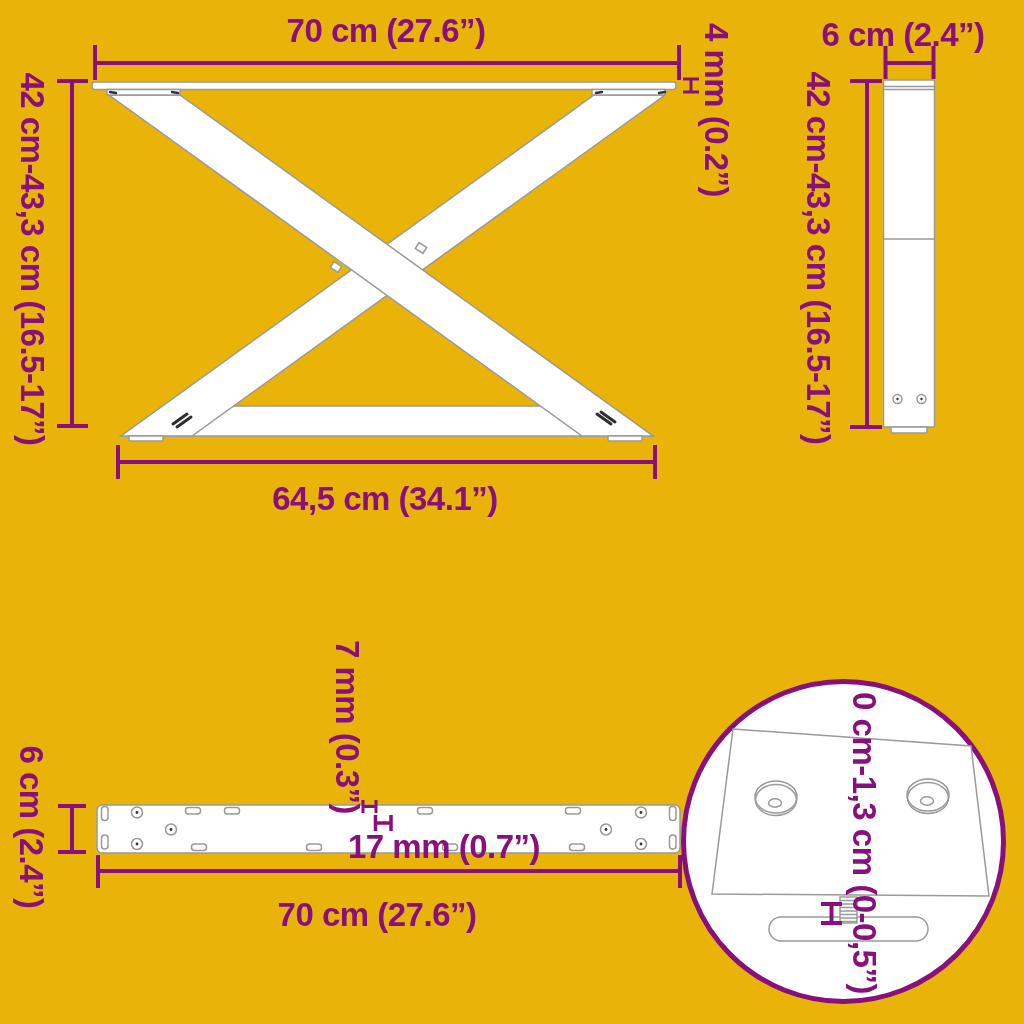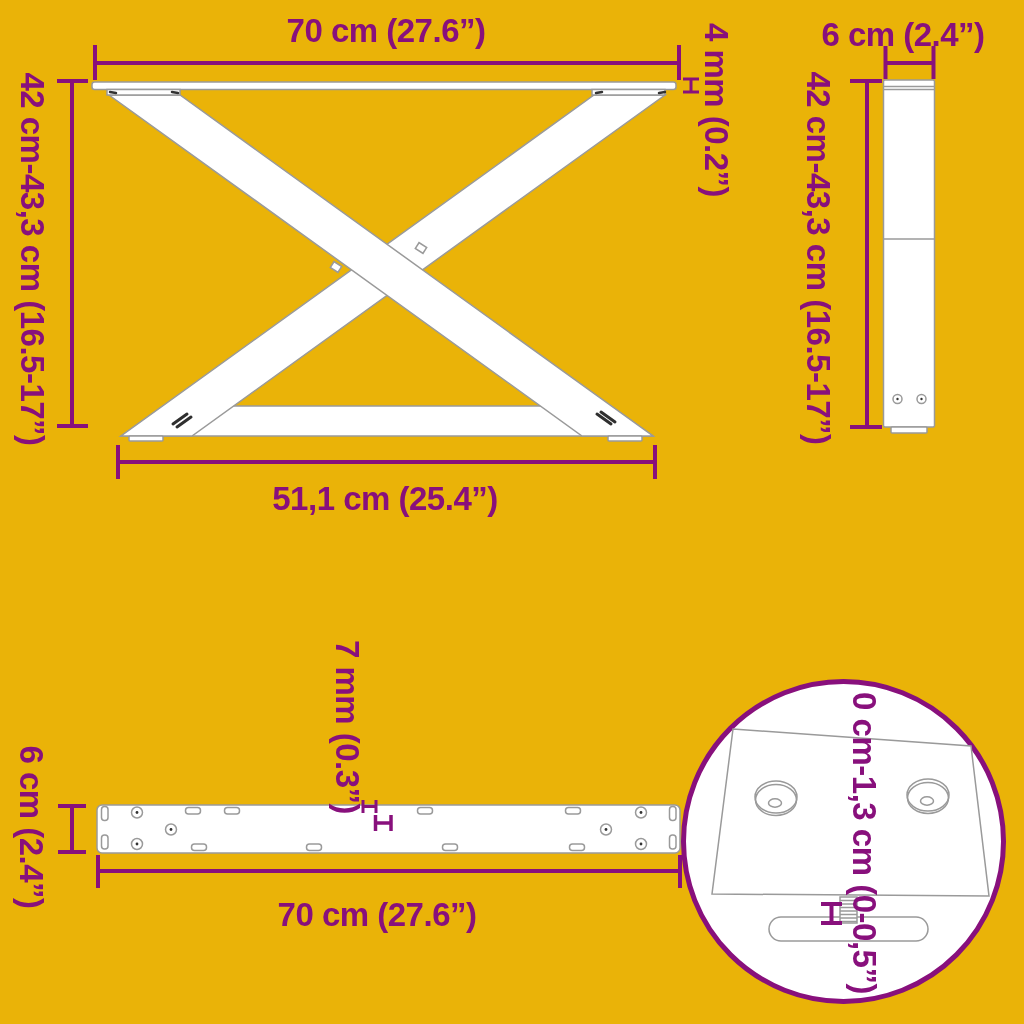--- a/index.html
+++ b/index.html
@@ -191,28 +191,29 @@
       </g>
     </g>
   </svg>
 
   <div class="lbl" style="left:386px;top:30px">70 cm (27.6”)</div>
 
   <div class="lbl rot" style="left:32px;top:259px">42 cm-43,3 cm (16.5-17”)</div>
 
   <div class="lbl rot" style="left:716px;top:110px">4 mm (0.2”)</div>
 
-  <div class="lbl" style="left:385px;top:498px">51,1 cm (25.4”)</div>
+  <div class="lbl" style="left:385px;top:498px">64,5 cm (34.1”)</div>
 
   <div class="lbl" style="left:903px;top:34px">6 cm (2.4”)</div>
 
   <div class="lbl rot" style="left:818px;top:258px">42 cm-43,3 cm (16.5-17”)</div>
 
   <div class="lbl rot" style="left:31px;top:827px">6 cm (2.4”)</div>
 
   <div class="lbl rot" style="left:347px;top:727px">7 mm (0.3”)</div>
 
+  <div class="lbl" style="left:444px;top:846px">17 mm (0.7”)</div>
 
   <div class="lbl" style="left:377px;top:914px">70 cm (27.6”)</div>
 
   <div class="lbl rot" style="left:864px;top:843px">0 cm-1,3 cm (0-0,5”)</div>
 
 </div>
 
 </body></html>

